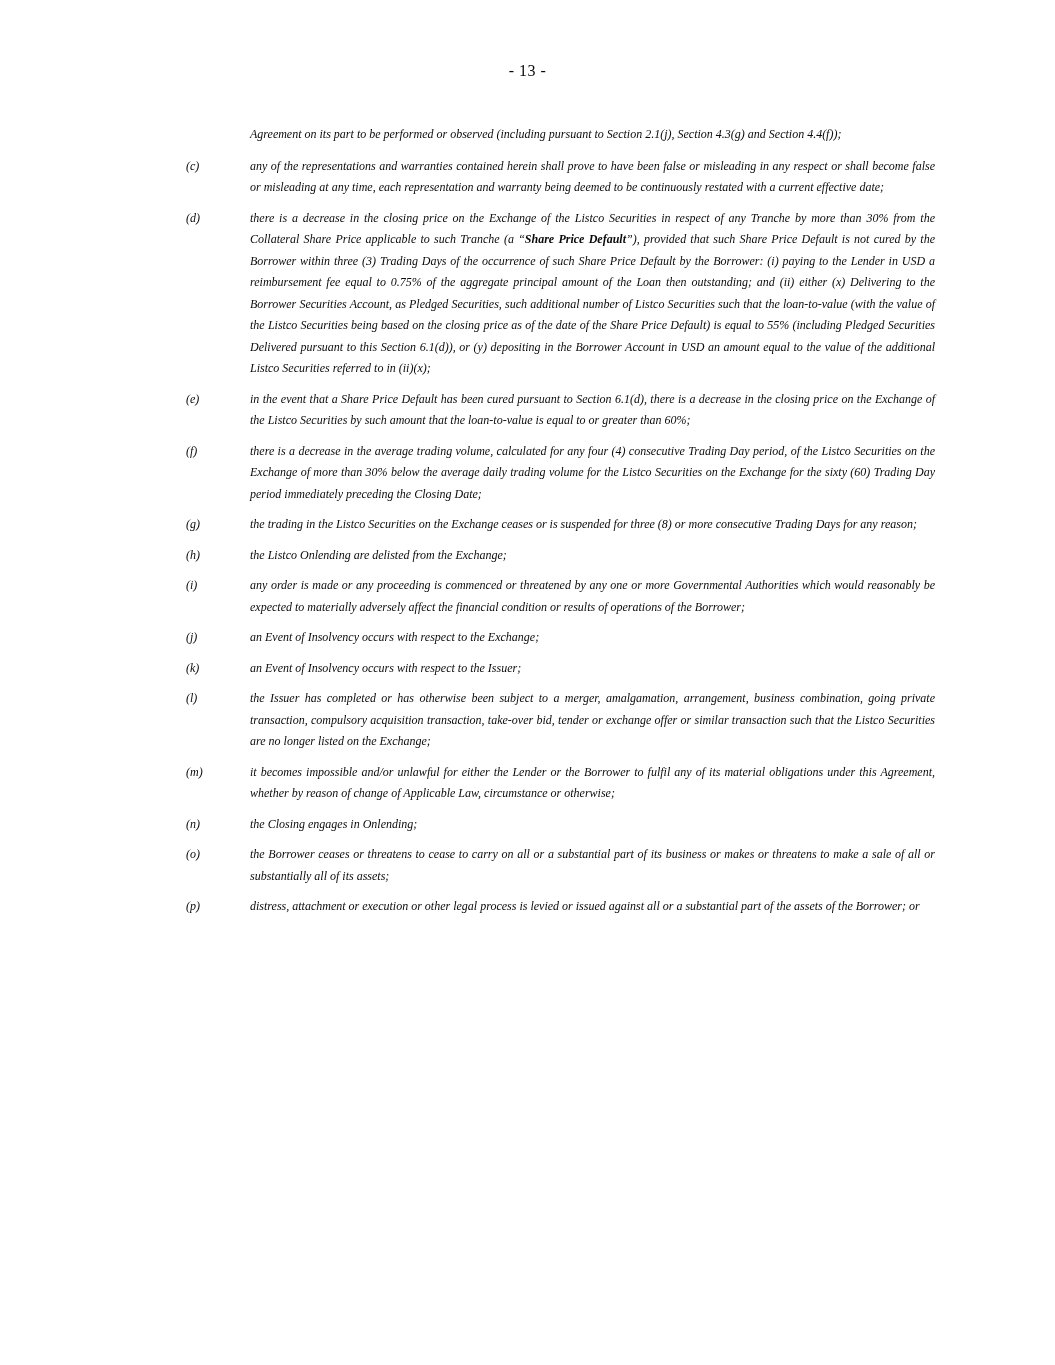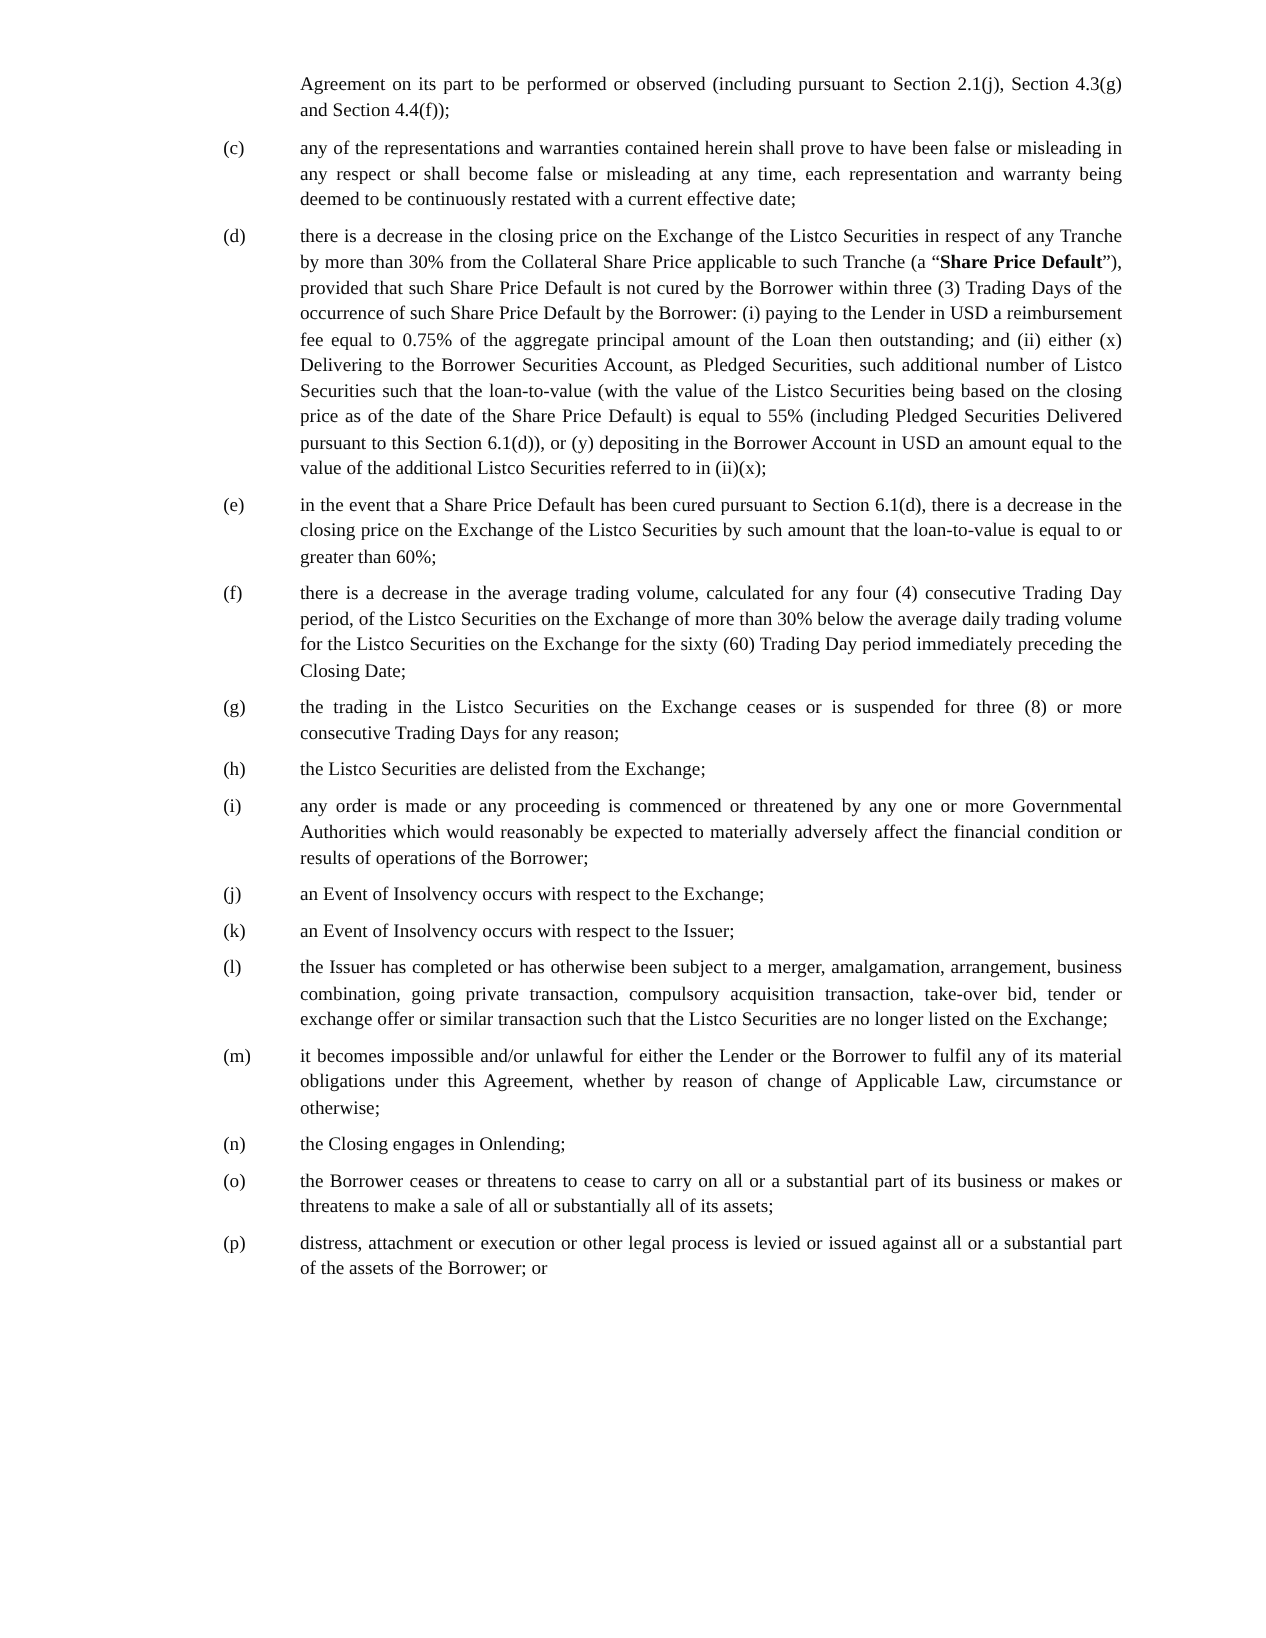--- a/index.html
+++ b/index.html
@@ -21,22 +21,23 @@
   .page-number {
     text-align: center;
     font-size: 16px;
     line-height: 22px;
     margin-bottom: 42px;
     letter-spacing: 0.5px;
   }
   .content {
     margin-left: 186px;
     margin-right: 120px; 
-    font-size: 16px;
+    font-size: 12px;
     line-height: 21.5px;
+    font-style: italic;
   }
   .intro {
     margin-left: 64px;
     text-align: justify;
     margin-bottom: 10px;
   }
   .clause {
     display: flex;
     margin-bottom: 9px;
   }
@@ -47,20 +48,21 @@
   .clause-text {
     flex: 1;
     text-align: justify;
   }
   .clause-text b { font-weight: bold; }
 </style>
 </head>
 <body>
 
 <div class="page">
+  <div class="page-number">- 13 -</div>
 
   <div class="content">
     <p class="intro">Agreement on its part to be performed or observed (including pursuant to Section 2.1(j), Section 4.3(g) and Section 4.4(f));</p>
 
     <div id="clauses">
         <div class="clause">
           <div class="clause-label">(c)</div>
           <div class="clause-text"><span>any of the representations and warranties contained herein shall prove to have been false or misleading in any respect or shall become false or misleading at any time, each representation and warranty being deemed to be continuously restated with a current effective date;</span></div>
         </div>
         <div class="clause">
@@ -74,21 +76,21 @@
         <div class="clause">
           <div class="clause-label">(f)</div>
           <div class="clause-text"><span>there is a decrease in the average trading volume, calculated for any four (4) consecutive Trading Day period, of the Listco Securities on the Exchange of more than 30% below the average daily trading volume for the Listco Securities on the Exchange for the sixty (60) Trading Day period immediately preceding the Closing Date;</span></div>
         </div>
         <div class="clause">
           <div class="clause-label">(g)</div>
           <div class="clause-text"><span>the trading in the Listco Securities on the Exchange ceases or is suspended for three (8) or more consecutive Trading Days for any reason;</span></div>
         </div>
         <div class="clause">
           <div class="clause-label">(h)</div>
-          <div class="clause-text"><span>the Listco Securities are delisted from the Exchange;</span></div>
+          <div class="clause-text"><span>the Listco Onlending are delisted from the Exchange;</span></div>
         </div>
         <div class="clause">
           <div class="clause-label">(i)</div>
           <div class="clause-text"><span>any order is made or any proceeding is commenced or threatened by any one or more Governmental Authorities which would reasonably be expected to materially adversely affect the financial condition or results of operations of the Borrower;</span></div>
         </div>
         <div class="clause">
           <div class="clause-label">(j)</div>
           <div class="clause-text"><span>an Event of Insolvency occurs with respect to the Exchange;</span></div>
         </div>
         <div class="clause">

